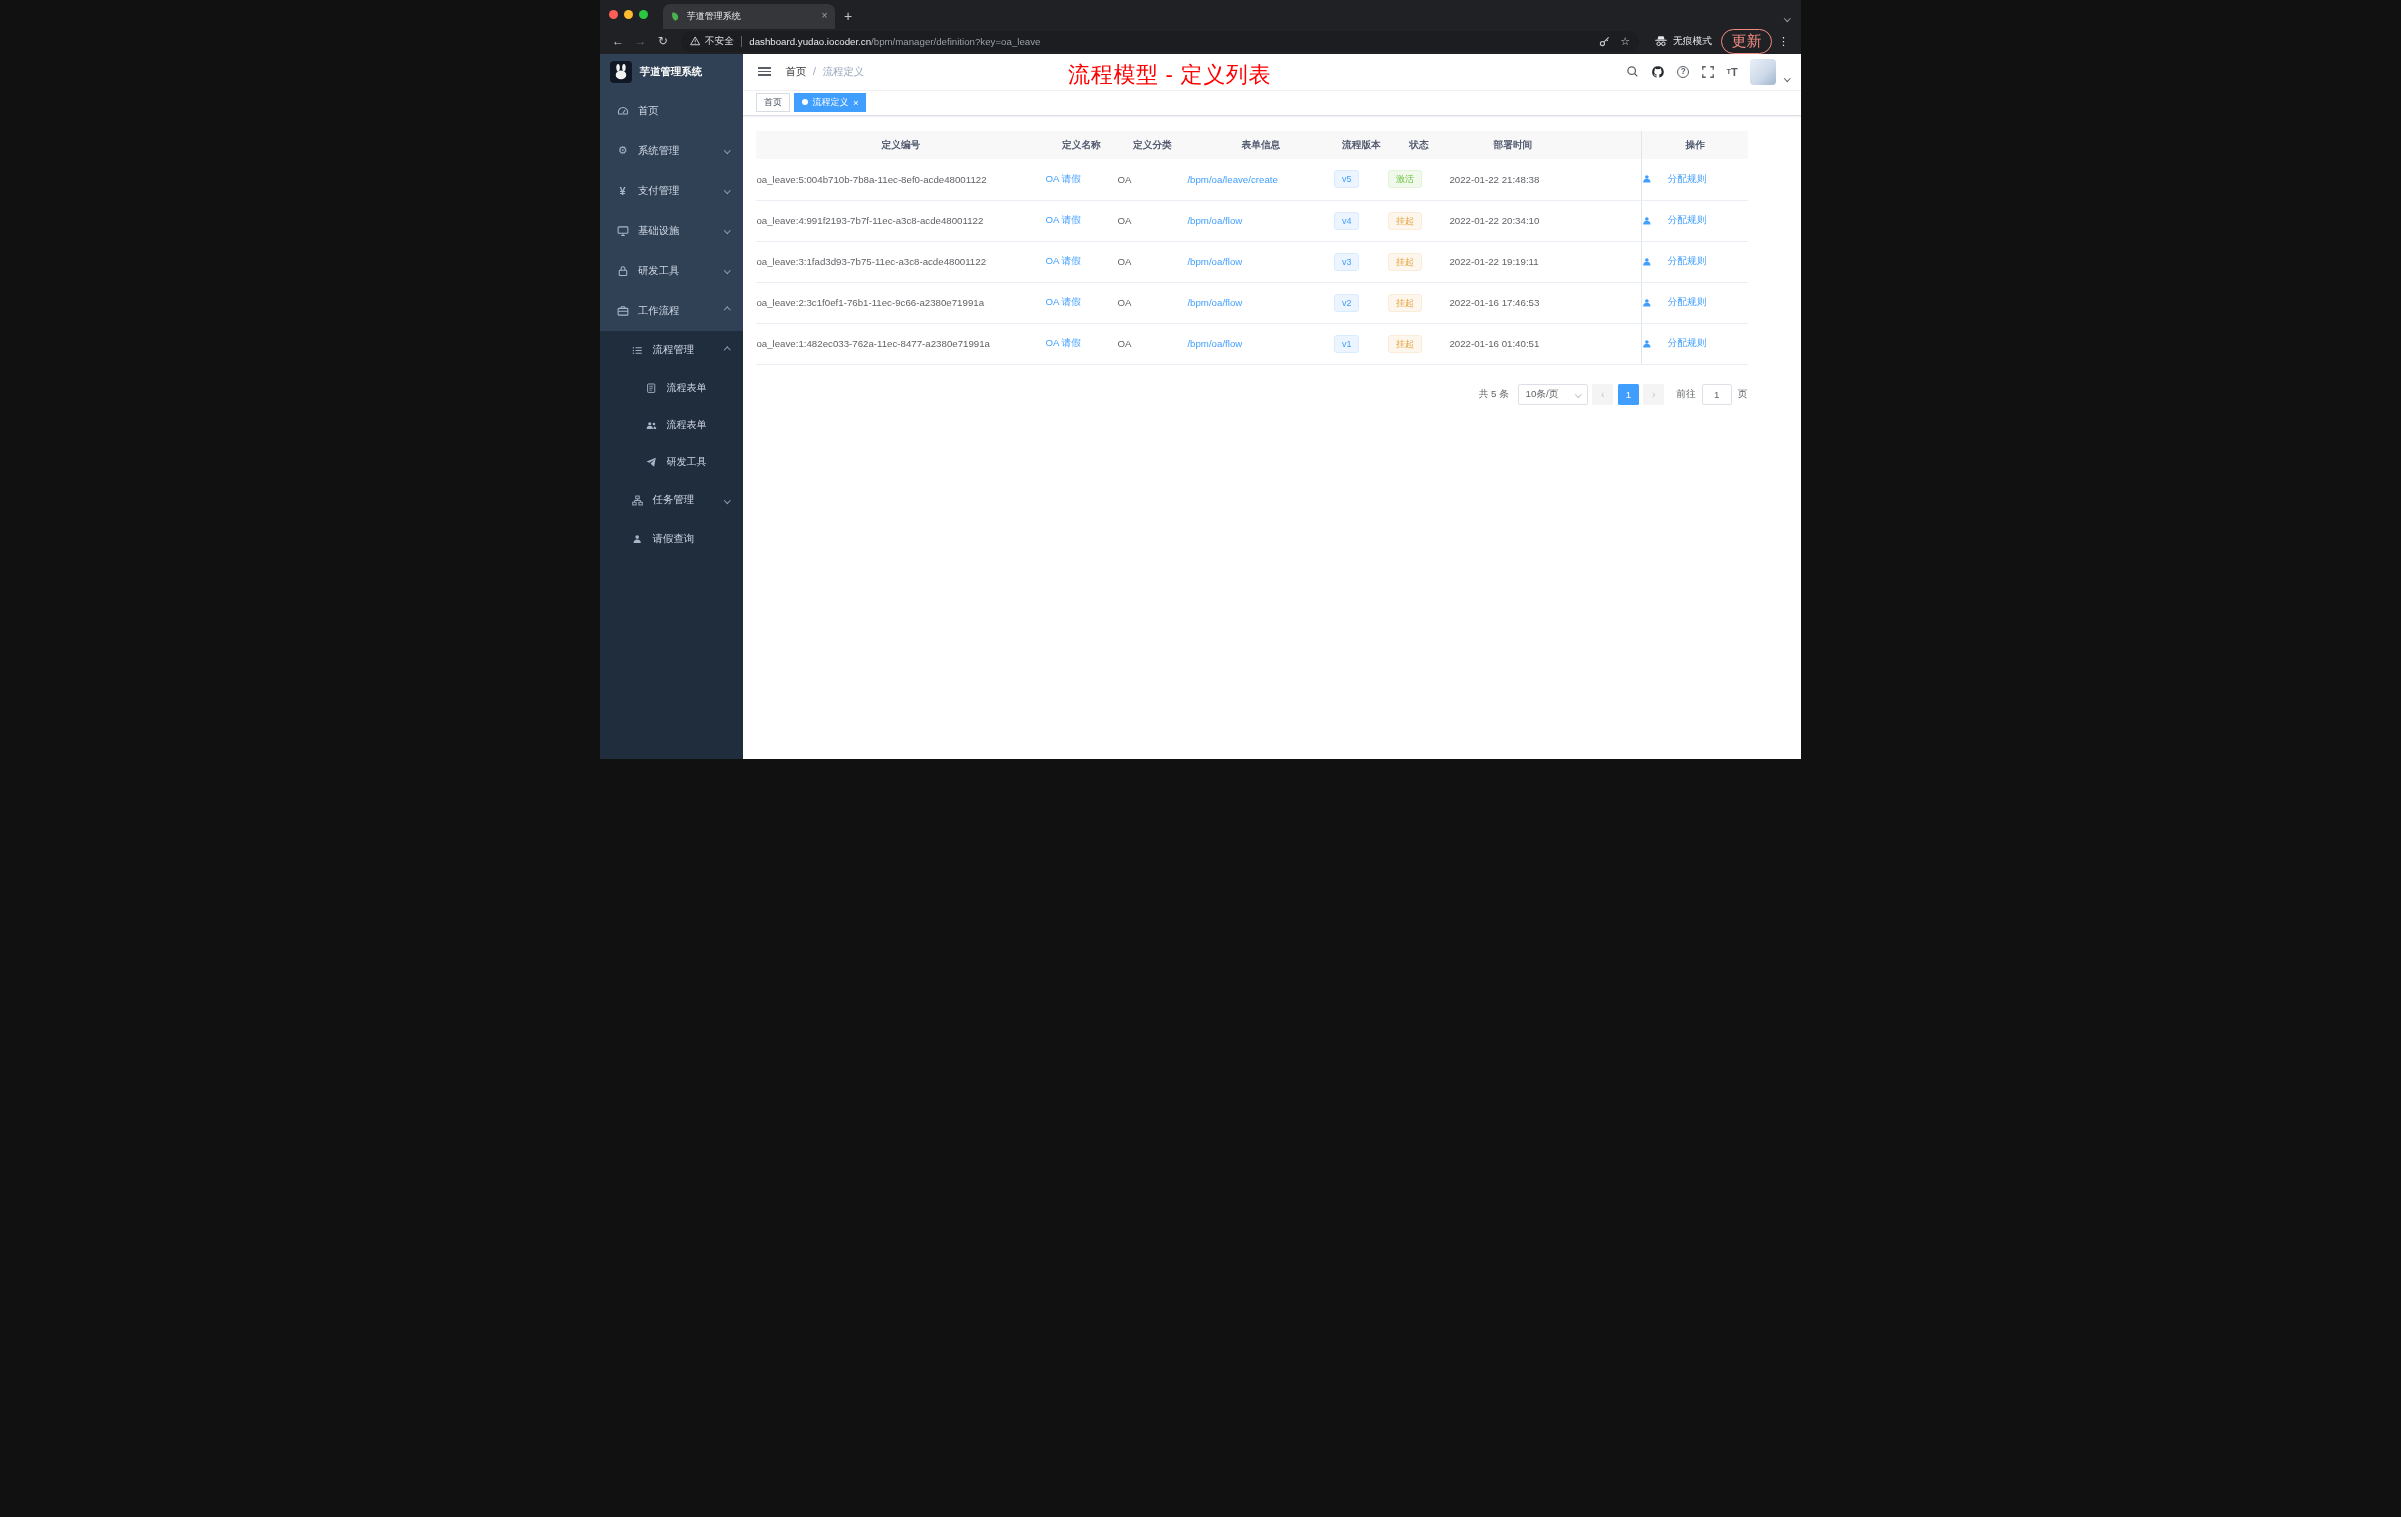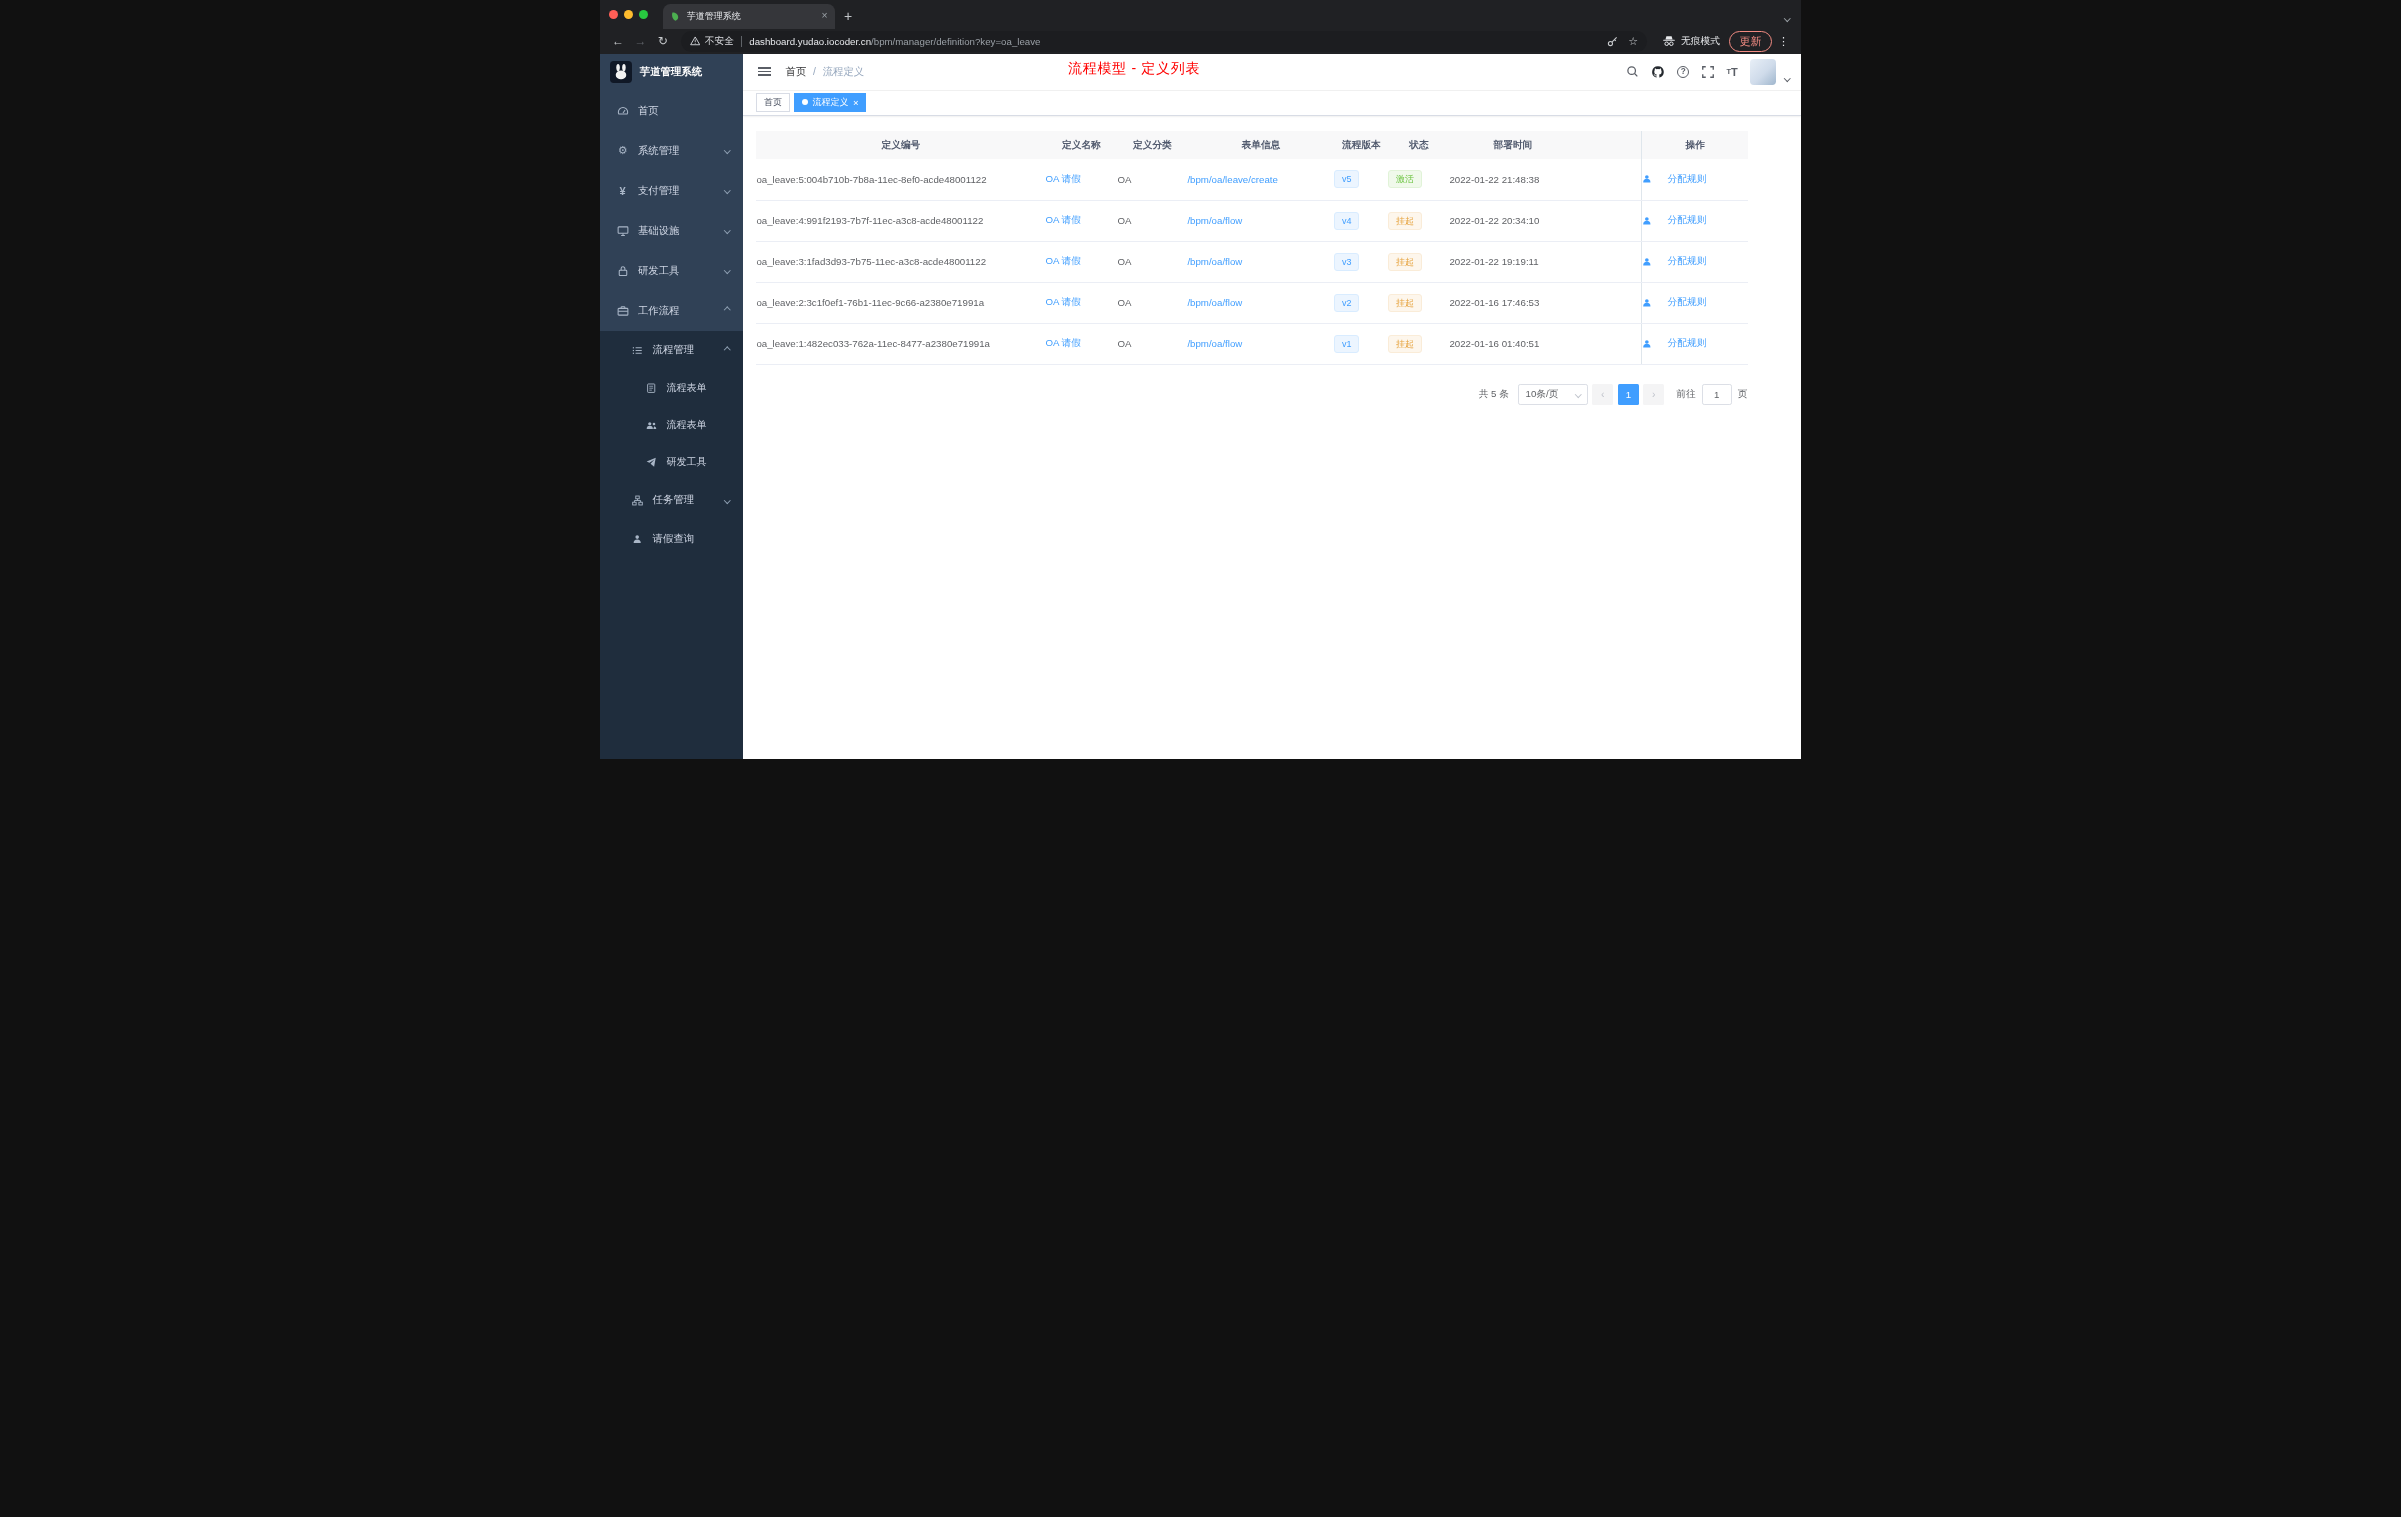--- a/index.html
+++ b/index.html
@@ -25,21 +25,21 @@
   .nav-ic.disabled{color:#5f6368}
   .omnibox{flex:1;height:21px;background:#1c1d20;border-radius:10.4px;display:flex;align-items:center;padding:0 9px;margin:0 6px;font-size:9.7px}
   .sec-chip{display:flex;align-items:center;gap:4.5px;color:#dadce0}
   .omni-sep{width:0.7px;height:11px;background:#5f6368;margin:0 7.4px}
   .url-host{color:#e8eaed}
   .url-path{color:#9aa0a6}
   .omni-spacer{flex:1}
   .omni-right{display:flex;align-items:center;gap:10.4px}
   .star{color:#c7cacd;font-size:11px;cursor:pointer}
   .incog{display:flex;align-items:center;gap:5.2px;color:#e8eaed;font-size:9.7px;margin:0 7.4px;white-space:nowrap}
-  .update-pill{border:1.1px solid #f28b82;color:#f28b82;border-radius:742px;padding:2.2px 9.7px;font-size:11px;cursor:pointer;white-space:nowrap}
+  .update-pill{border:1.1px solid #f28b82;color:#f28b82;border-radius:742px;padding:2.2px 9.7px;font-size:15px;cursor:pointer;white-space:nowrap}
   .kebab{color:#e8eaed;font-size:11px;padding:0 4.5px;cursor:pointer}
 
   
   .app{display:flex;height:705px}
   .sidebar{width:143px;background:#304156;display:flex;flex-direction:column;flex-shrink:0}
   .logo{height:37px;display:flex;align-items:center;gap:7.4px;padding:0 10.4px;cursor:pointer}
   .logo-title{color:#fff;font-size:10.4px;font-weight:bold;white-space:nowrap}
   .menu-item{height:40px;display:flex;align-items:center;gap:9px;padding:0 13.4px 0 16.3px;color:#cfd6e4;font-size:10.4px;cursor:pointer;white-space:nowrap}
   .mi-icon{width:12.6px;display:flex;justify-content:center;color:#a9b6c7;font-size:11px;flex-shrink:0}
   .mi-label{flex:1}
@@ -49,21 +49,21 @@
   .sidebar-fill{flex:1;background:#1f2d3d}
 
   .main{flex:1;display:flex;flex-direction:column;background:#fff;position:relative;min-width:0}
   .navbar{height:37px;display:flex;align-items:center;padding:0 12px;position:relative;border-bottom:0.7px solid #f0f0f0}
   .hamburger{display:flex;flex-direction:column;gap:2.2px;cursor:pointer;padding:3px}
   .hamburger span{display:block;width:12.6px;height:1.5px;background:#5a5e66}
   .breadcrumb{margin-left:12px;font-size:10.4px;display:flex;gap:6.7px;align-items:center}
   .bc-home{color:#303133;cursor:pointer}
   .bc-sep{color:#97a8be}
   .bc-cur{color:#97a8be}
-  .annotation{position:absolute;left:325px;top:6px;color:#ff0000;font-size:14px;font-weight:500;letter-spacing:0.7px;pointer-events:none}
+  .annotation{position:absolute;left:325px;top:6px;color:#ff0000;font-size:22px;font-weight:500;letter-spacing:0.7px;pointer-events:none}
   .nav-right{margin-left:auto;display:flex;align-items:center;gap:12.6px}
   .hdr-ic{display:flex;align-items:center;justify-content:center;cursor:pointer;color:#5a5e66}
   .help-circle{width:12px;height:12px;border:1.2px solid #5a5e66;border-radius:50%;font-size:8.2px;font-weight:bold;display:flex;align-items:center;justify-content:center}
   .fontsize{font-size:11px;font-weight:bold;color:#5a5e66}
   .fontsize small{font-size:7.4px}
   .avatar{width:26px;height:26px;border-radius:3.7px;background:linear-gradient(135deg,#e8eff7 0%,#cfdbea 55%,#9fb6cd 100%);cursor:pointer}
   .avatar-caret{margin-left:-4.5px;margin-top:10.4px}
   .avatar-caret .chev{border-color:#5a5e66}
 
   .tagsbar{height:25px;display:flex;align-items:center;gap:4.5px;padding:0 13.4px;border-bottom:0.7px solid #d8dce5;box-shadow:0 0.7px 2.2px rgba(0,0,0,.10)}

